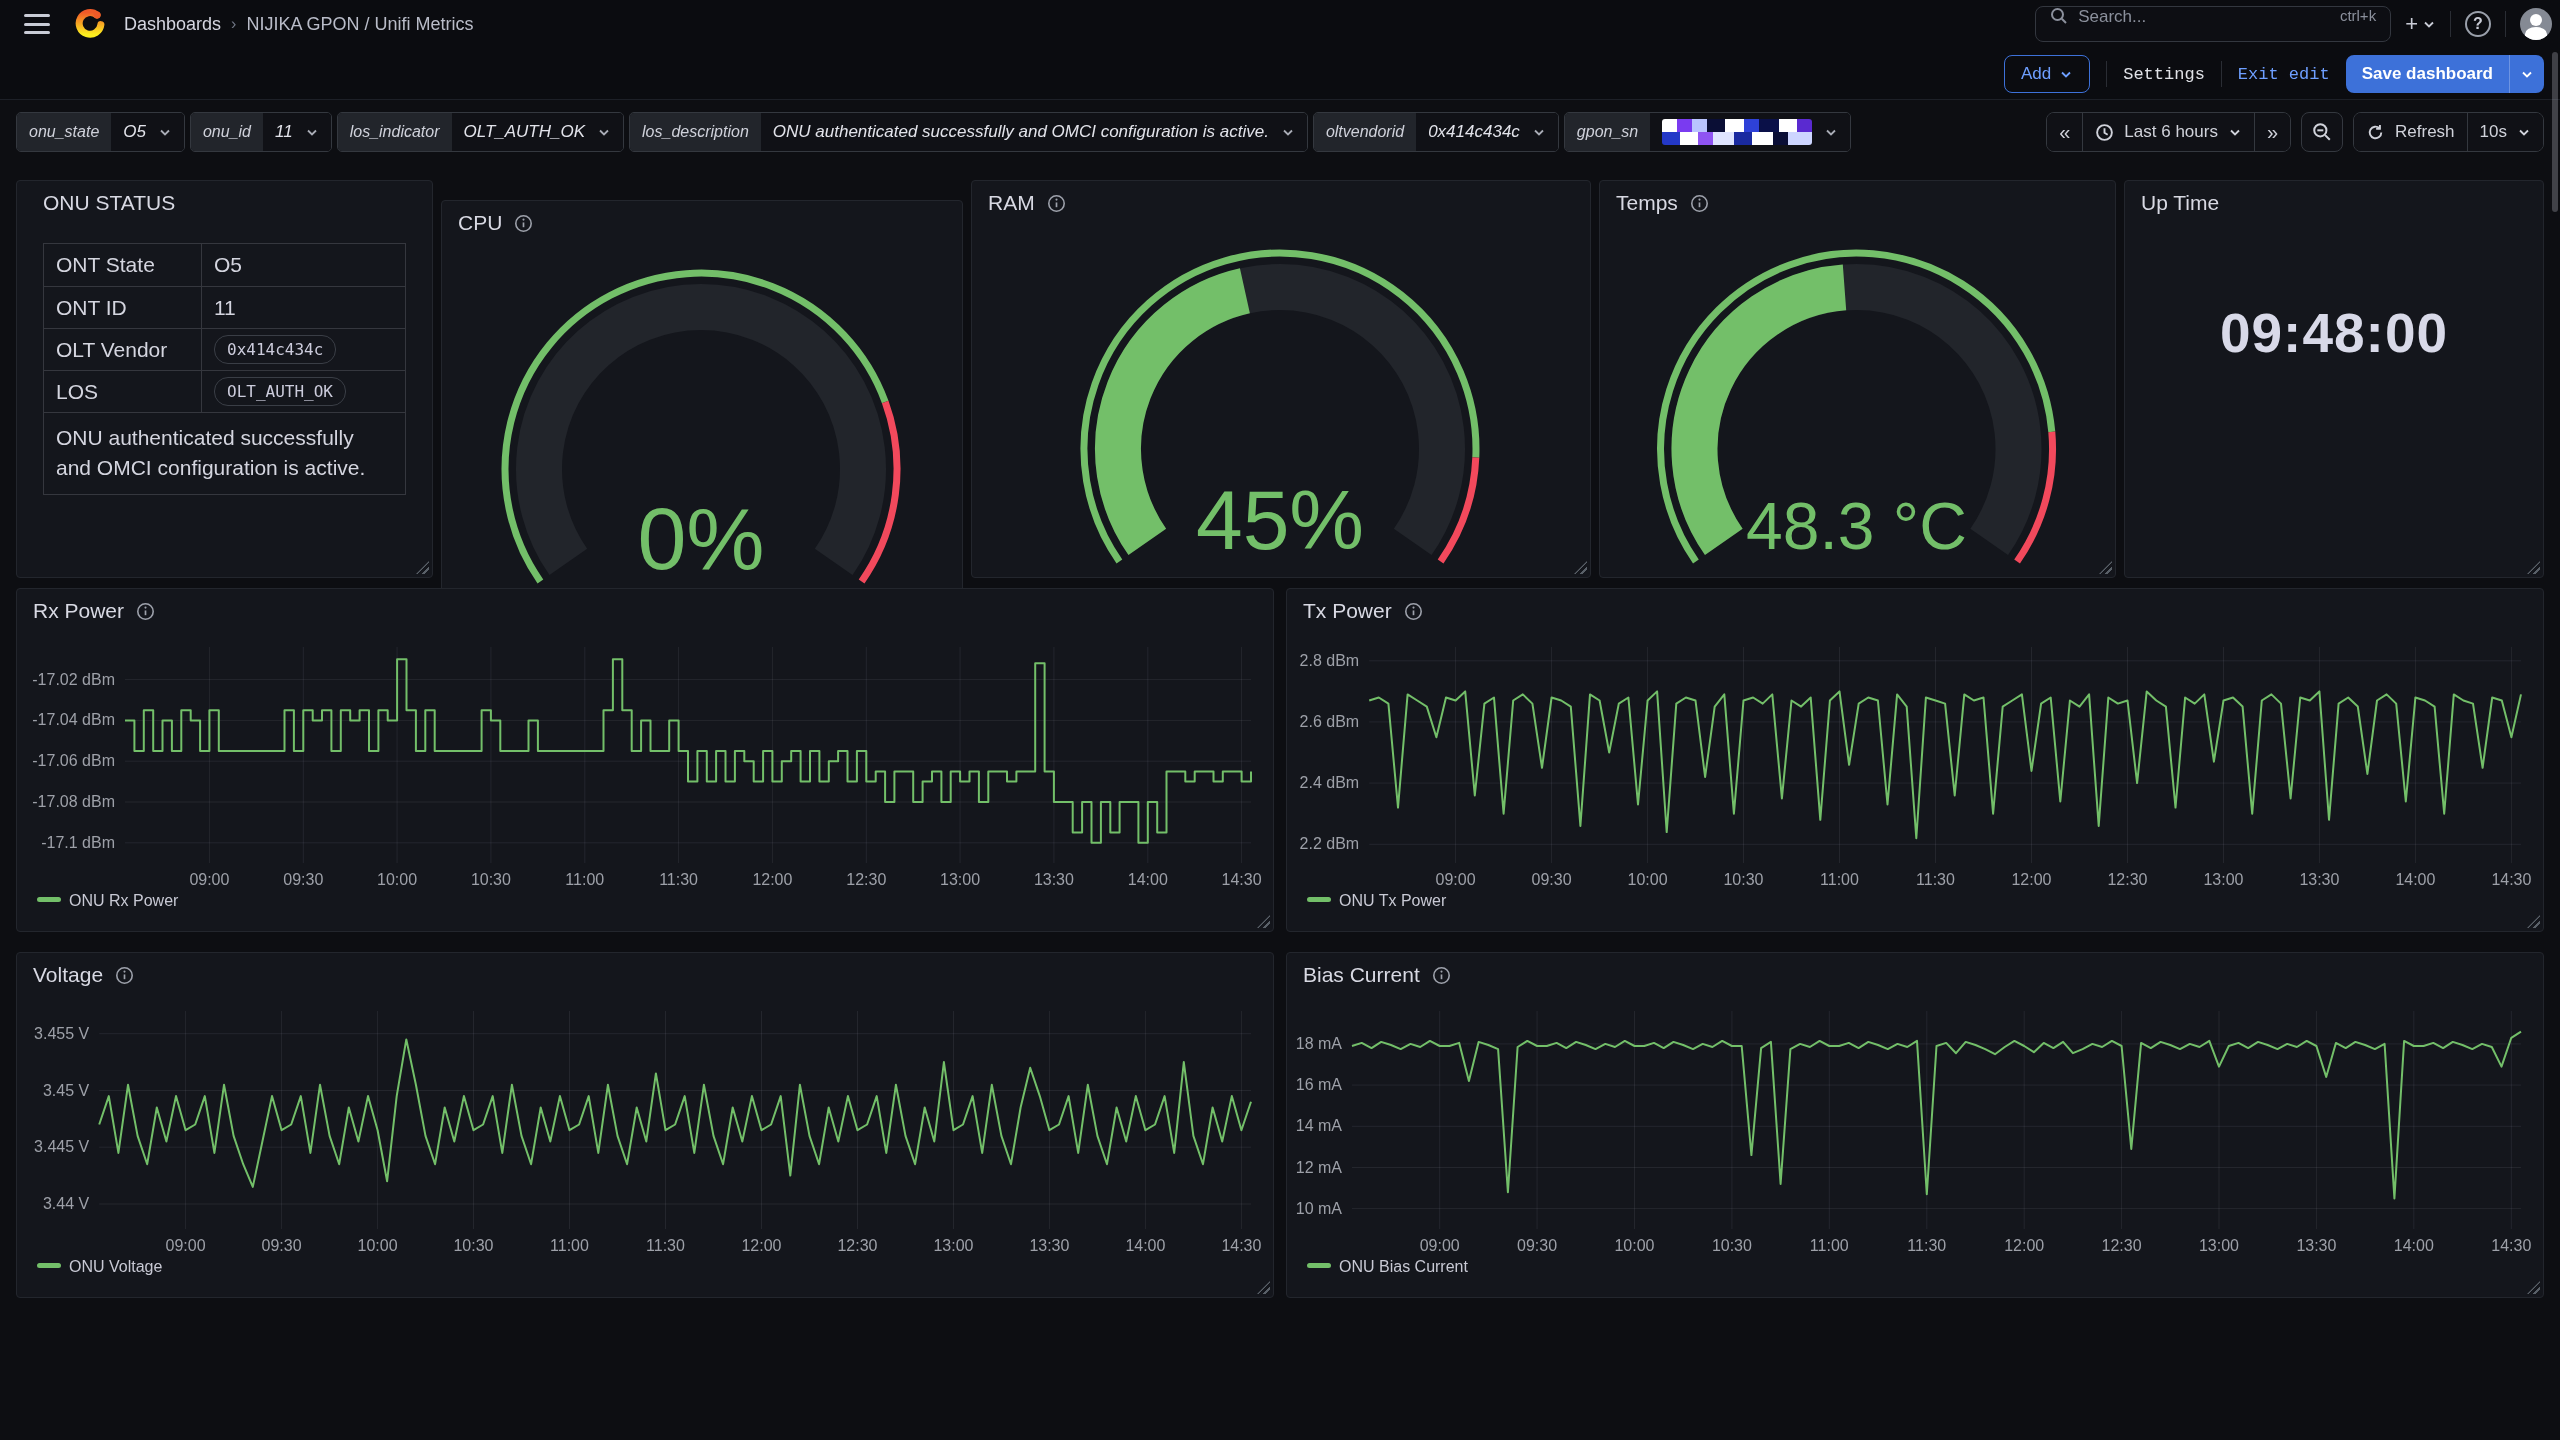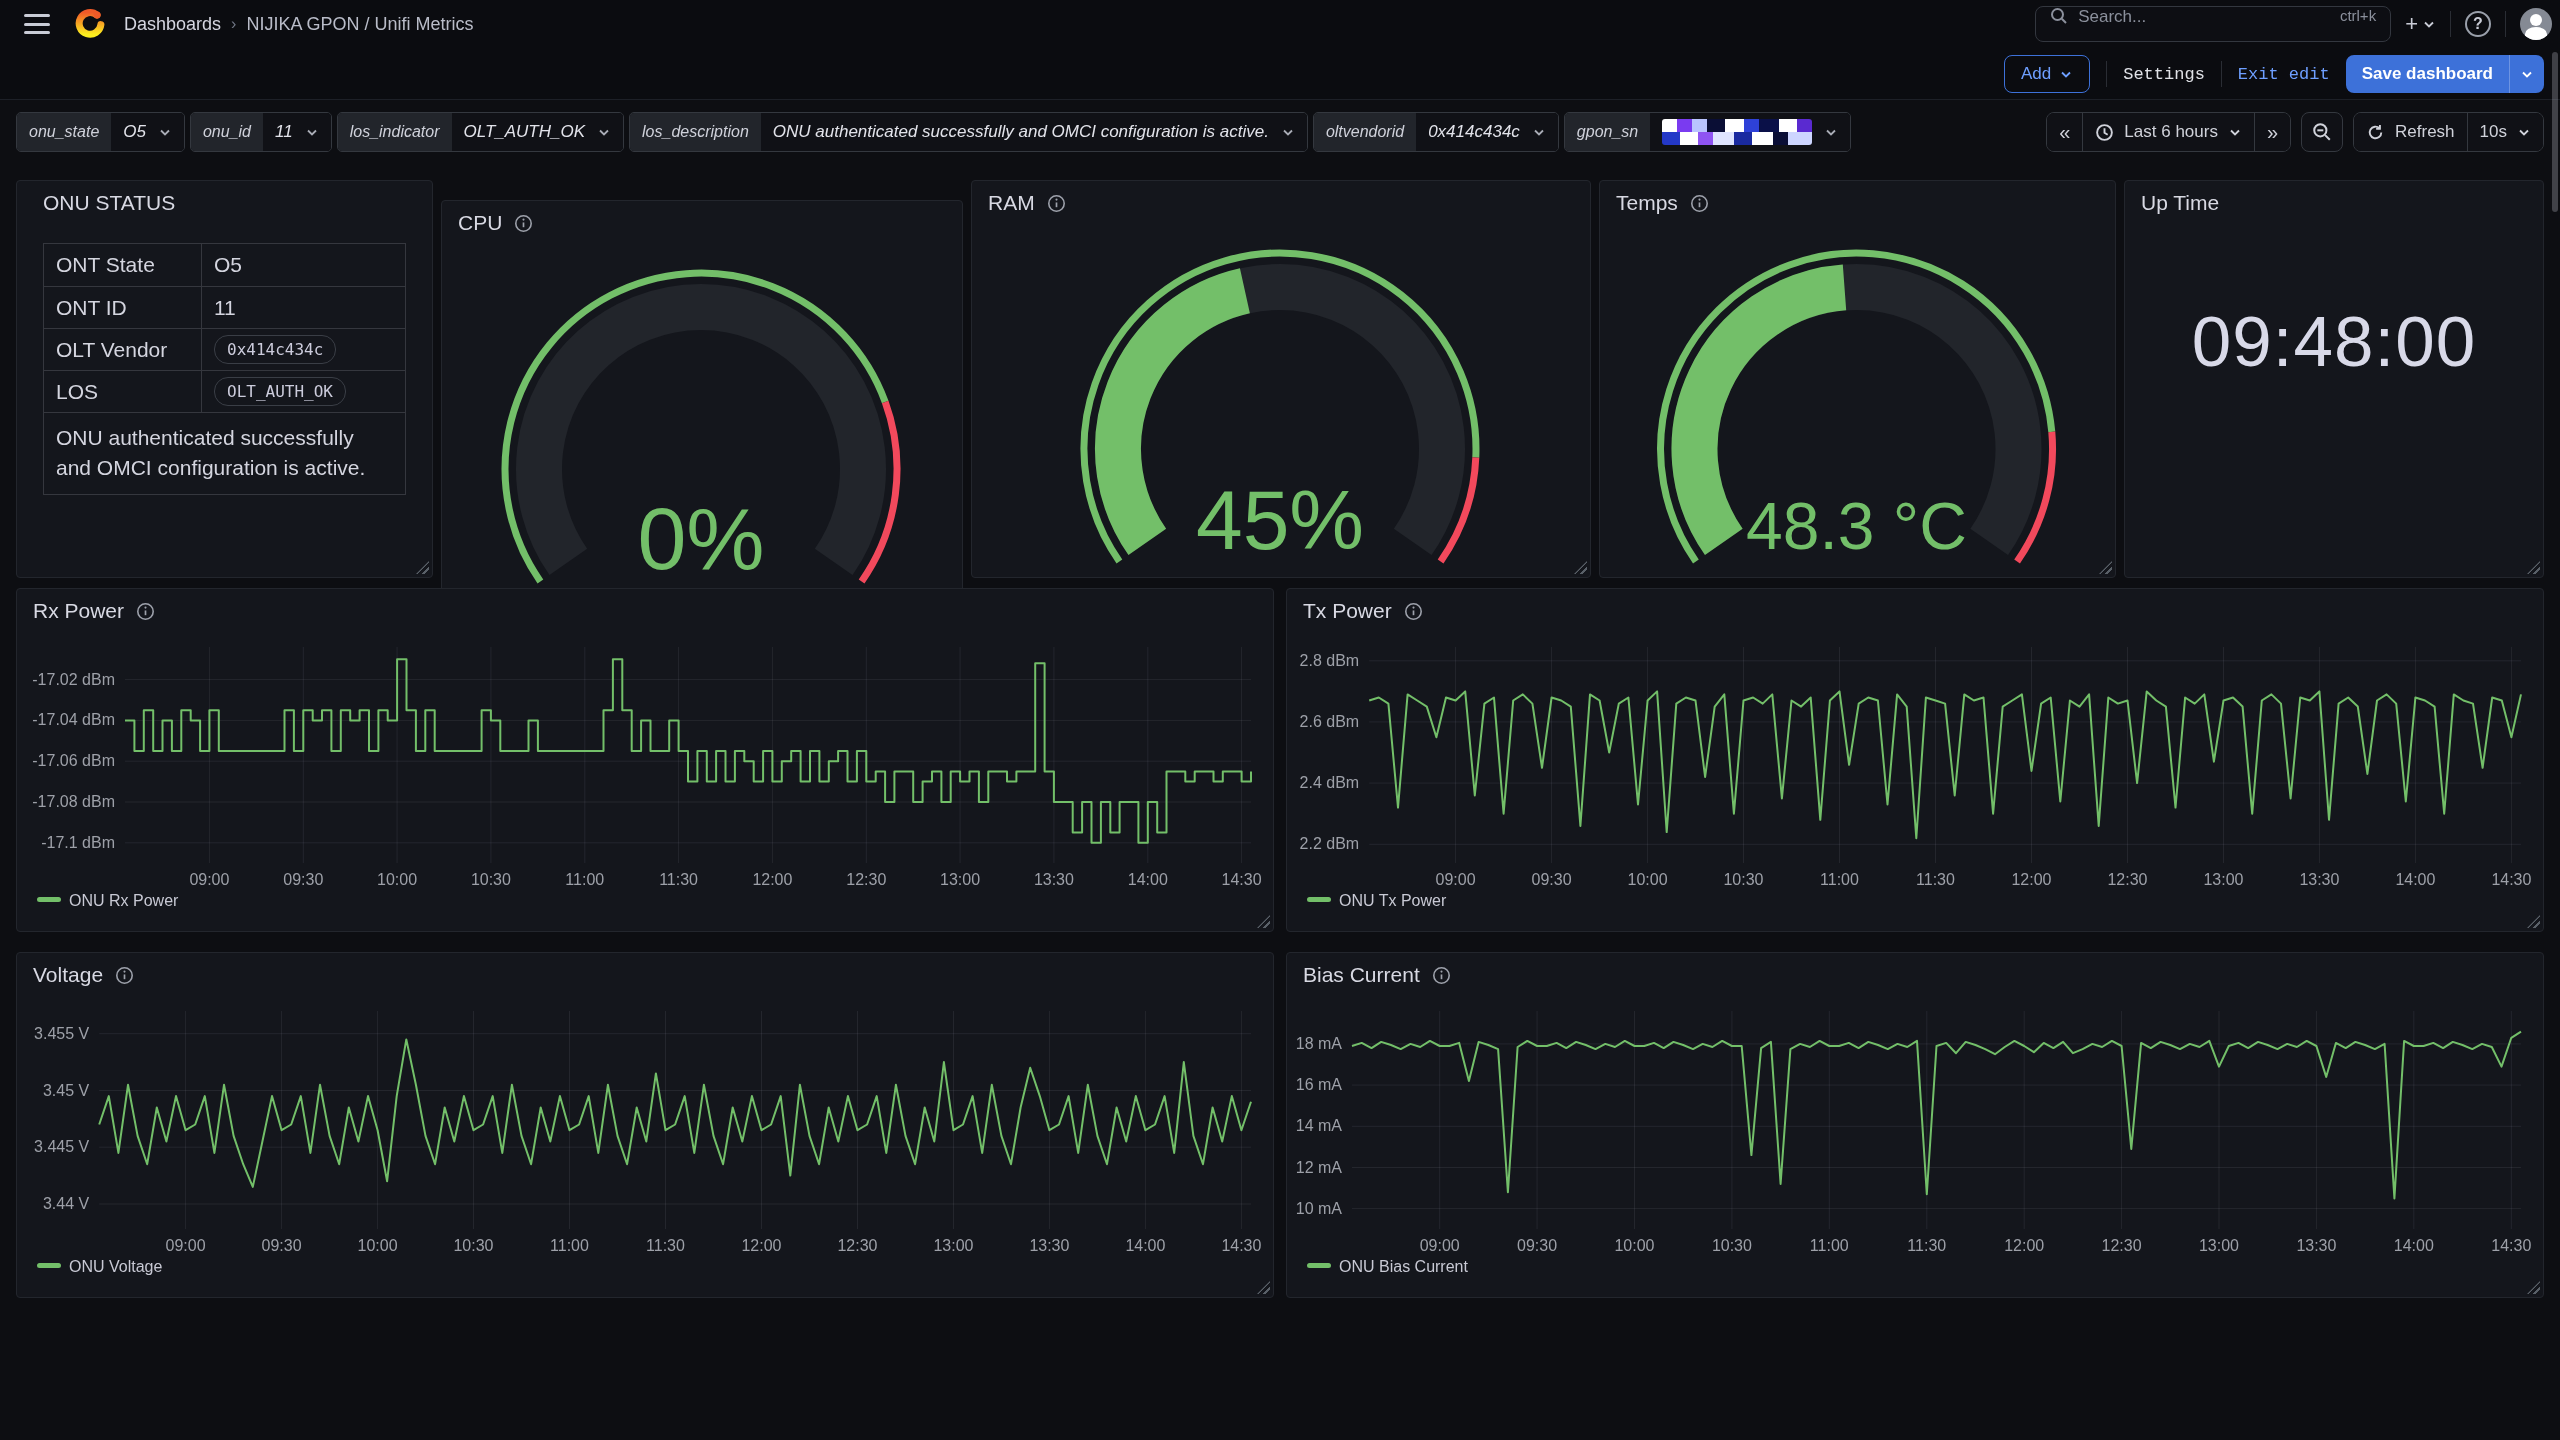--- a/index.html
+++ b/index.html
@@ -85,21 +85,21 @@
   .fill-svg { position:absolute; left:0; top:0; }
   .grid { stroke:rgba(204,204,220,0.09); stroke-width:1; }
   .series { fill:none; stroke:#73bf69; stroke-width:2; stroke-linejoin:round; }
   .ylab, .xlab { fill:#9da0a8; font-size:16px; font-family:"Liberation Sans", sans-serif; }
   .legend-swatch { fill:#73bf69; }
   .legend-text { fill:#c8c9d4; font-size:16px; font-family:"Liberation Sans", sans-serif; }
   .gauge-value { fill:#73bf69; font-weight:500; font-family:"Liberation Sans", sans-serif; }
   
   .uptime-center { position:absolute; left:0; right:0; top:120px; text-align:center; color:#d8d9e8;}
   .uptime-format { font-size:42px; margin-bottom:14px; }
-  .uptime-value { font-size:71px; font-weight:400; letter-spacing:1px;}
+  .uptime-value { font-size:55px; font-weight:700; letter-spacing:1px;}
   .scroll-thumb { position:absolute; right:2px; top:52px; width:6px; height:160px;
     background:rgba(200,202,212,0.28); border-radius:3px; cursor:grab;}
 </style>
 </head>
 <body>
 
 <div class="chrome">
   <div class="navrow">
     <div class="hamburger">
         <i></i>

